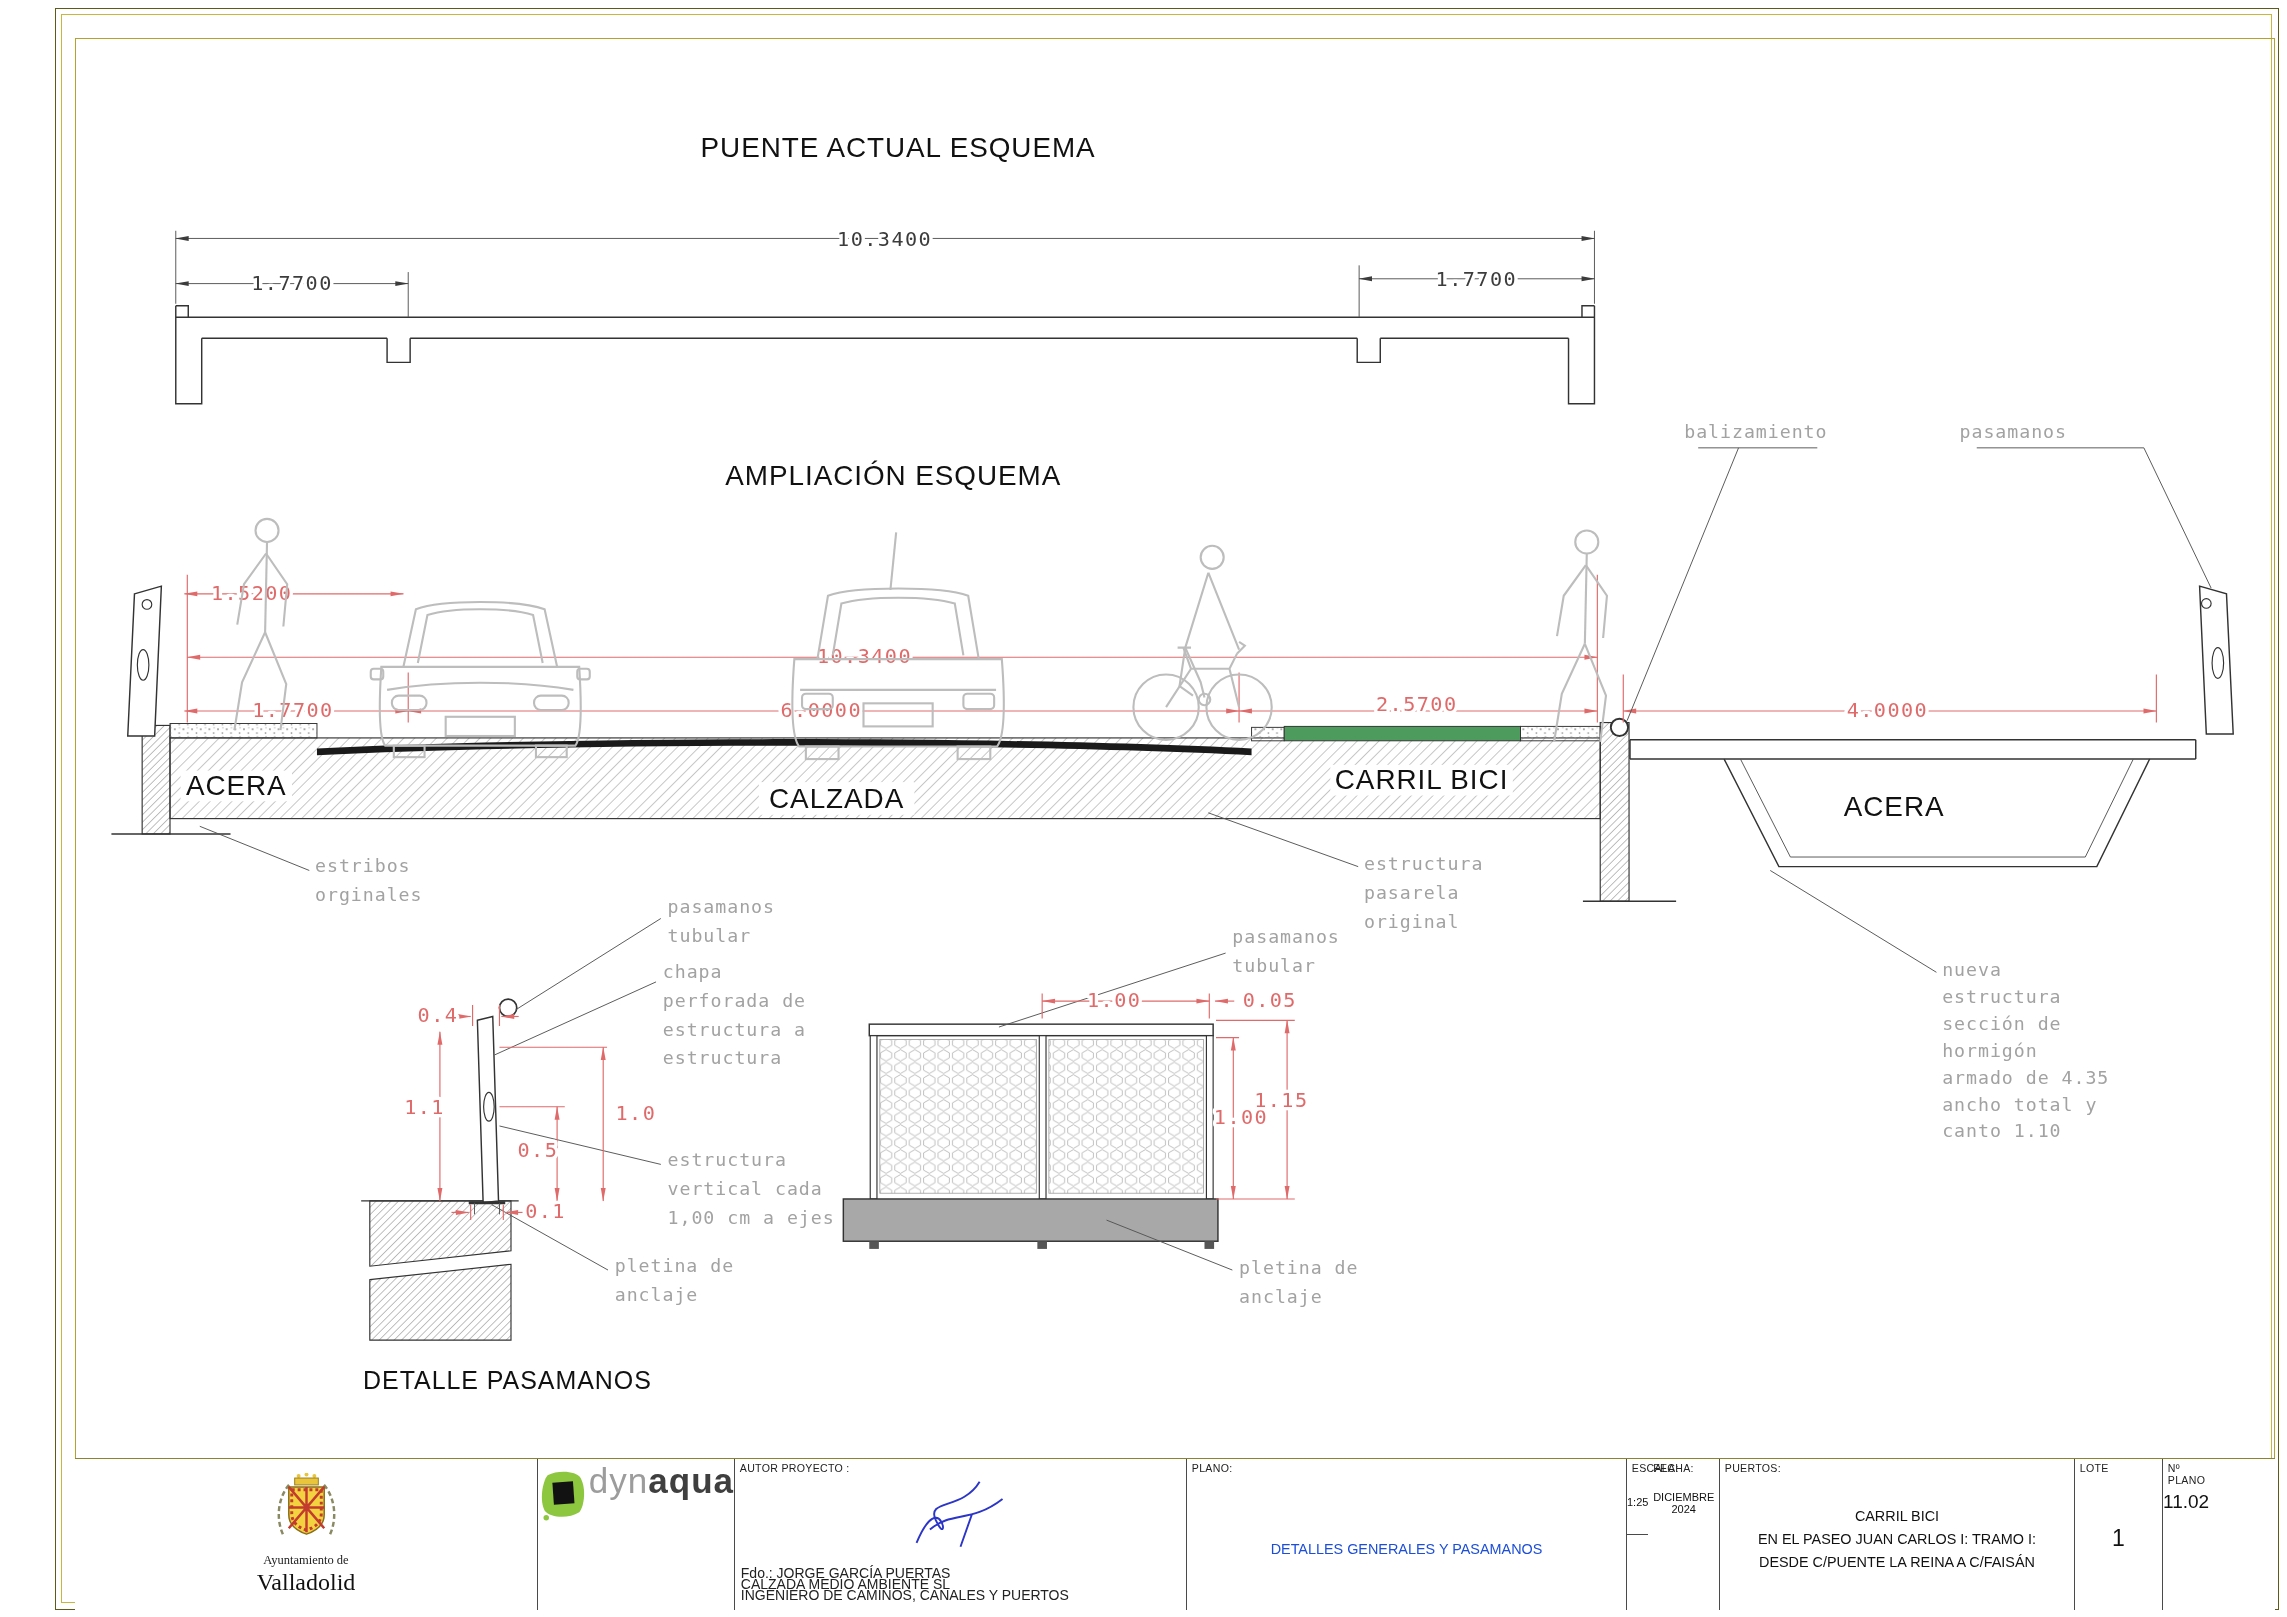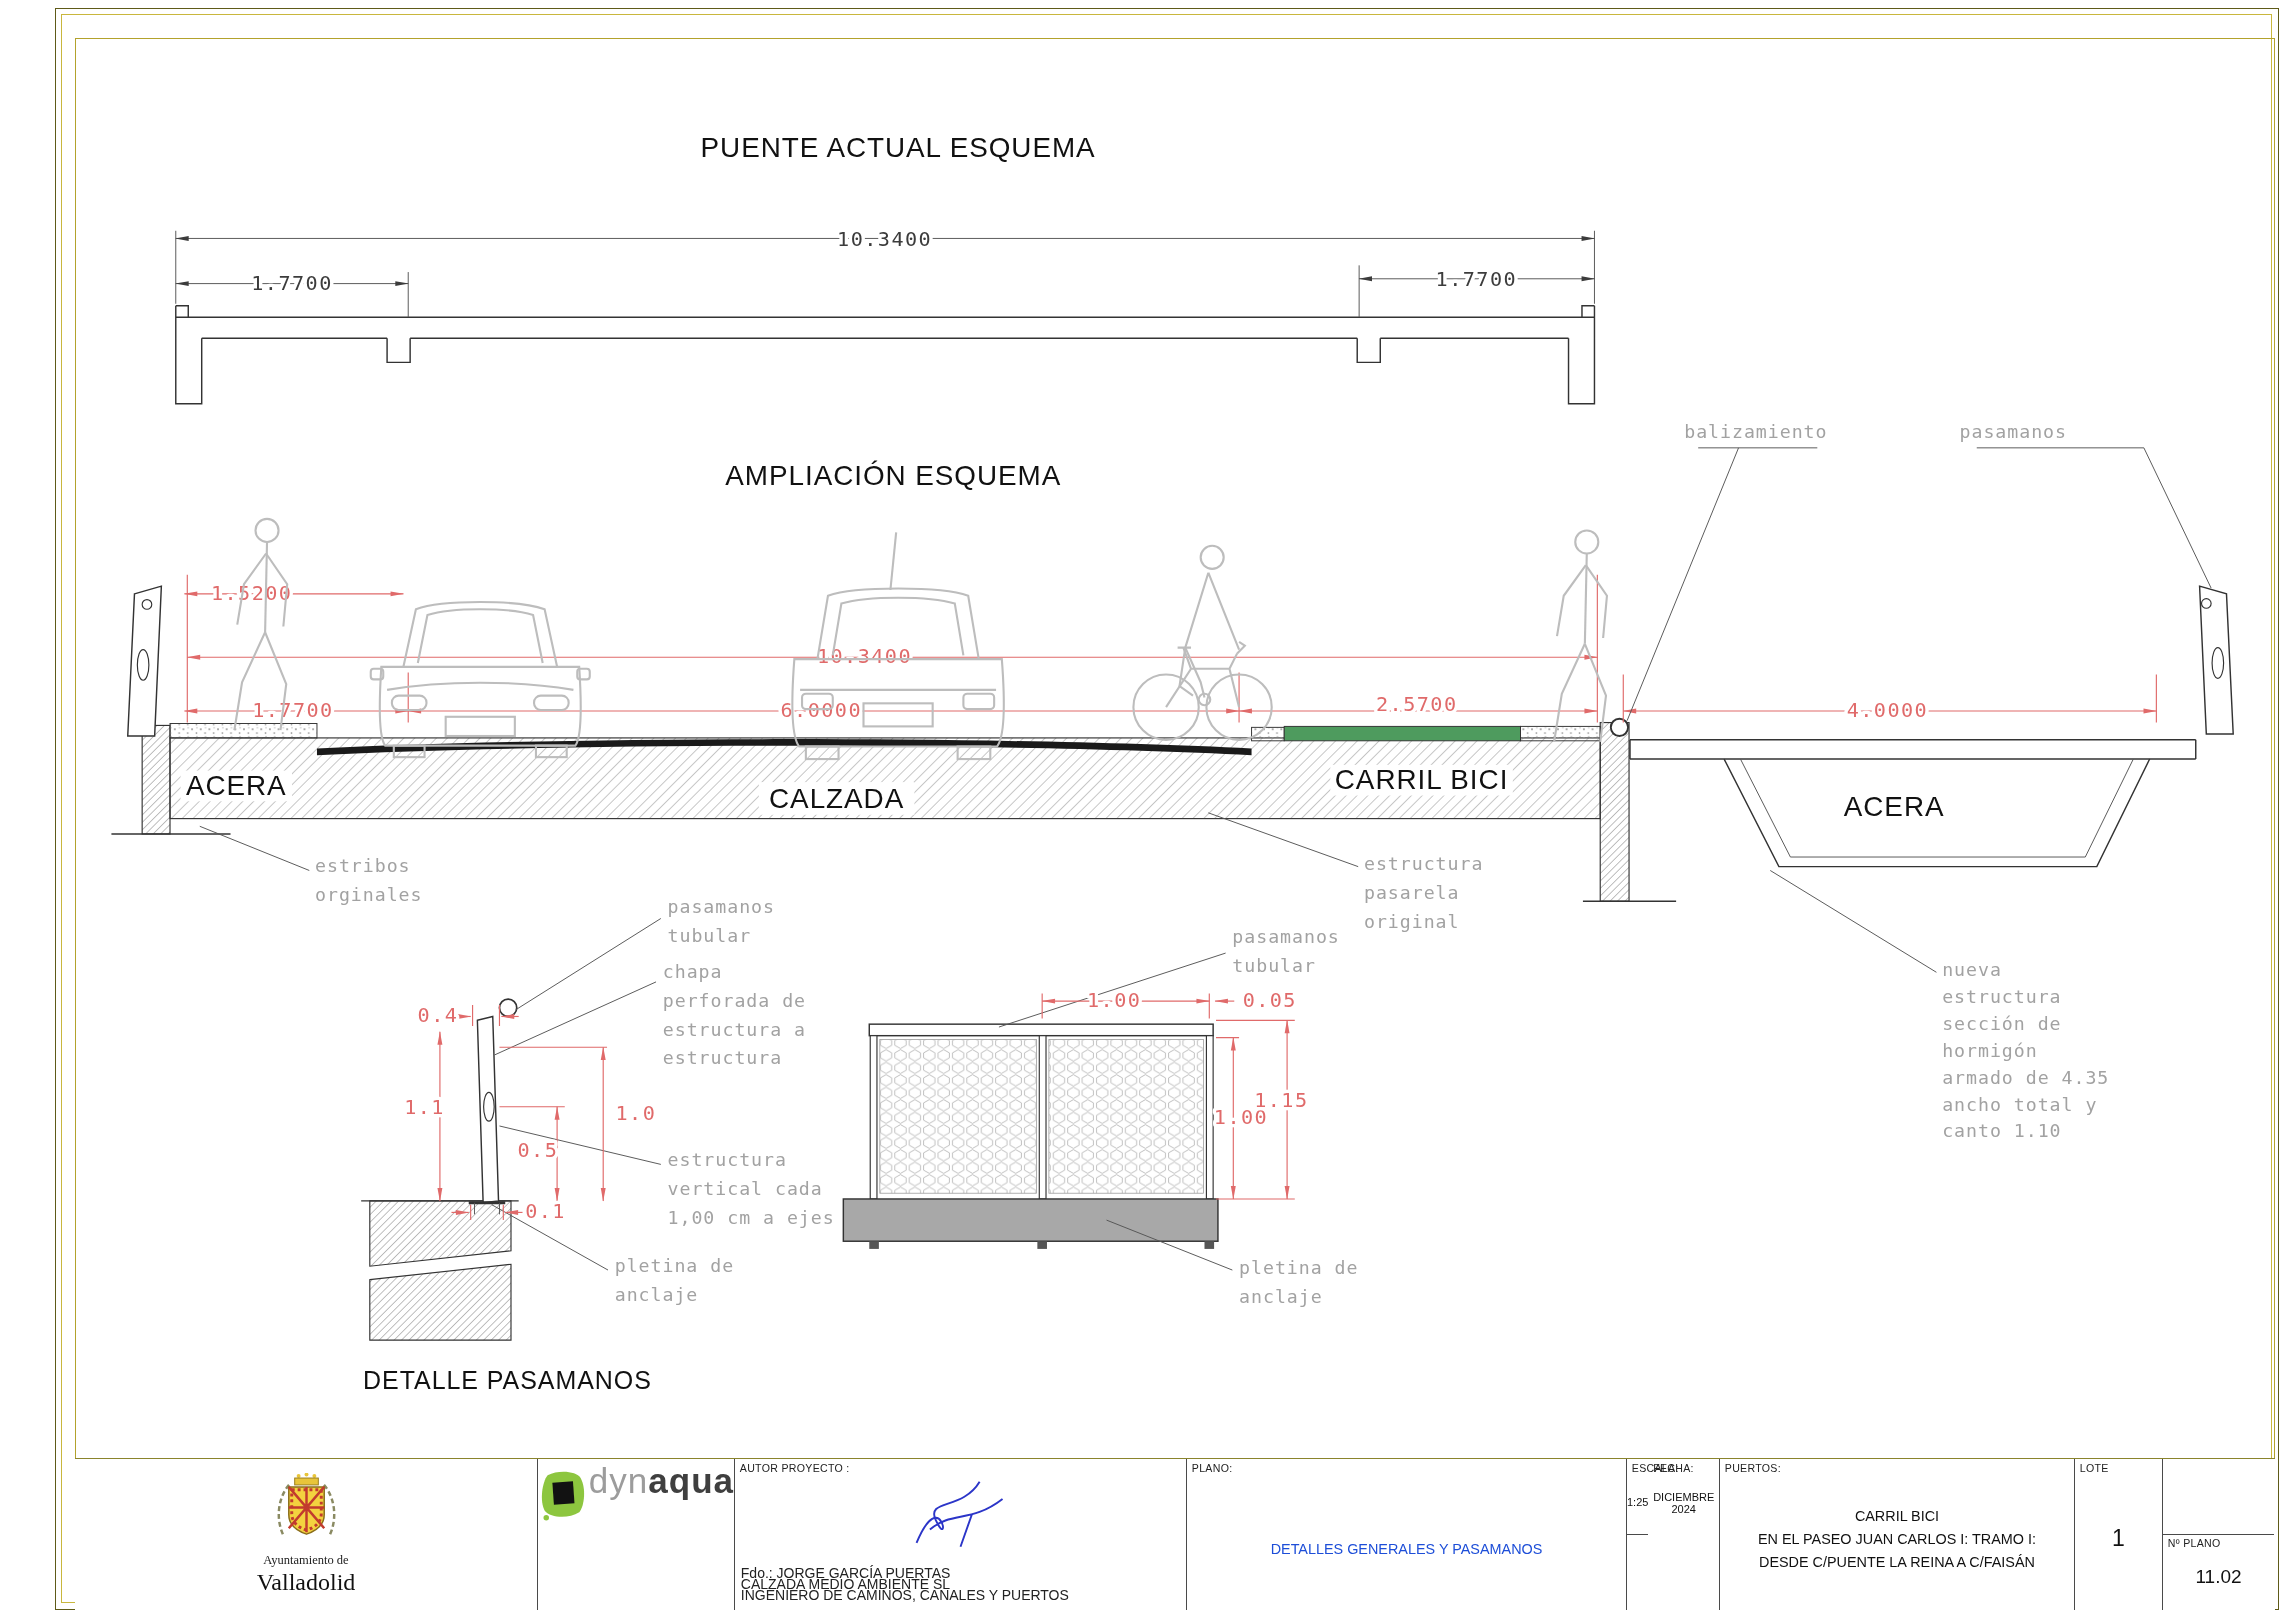--- a/index.html
+++ b/index.html
@@ -42,21 +42,21 @@
   .tb-plano{width:440px;display:flex;align-items:center;justify-content:center}
   .plano-value{font-size:14.4px;color:#1d4ed8;text-align:center;margin-top:29px}
   .tb-ef{width:93px;display:flex;flex-direction:row}
   .ef-row{position:relative;height:50%;display:flex;align-items:center;justify-content:center}
   .ef-row:first-child{border-bottom:1px solid #4a4a4a}
   .ef-val{font-size:11px;color:#111;margin-top:11.5px;text-align:center}
   .tb-proy{width:355px;display:flex;align-items:center;justify-content:center}
   .proy-lines{font-size:14.4px;color:#111;text-align:center;line-height:23px;margin-top:9.6px}
   .tb-lote{width:88px;display:flex;align-items:center;justify-content:center}
   .lote-val{font-size:23px;color:#111;margin-top:7.7px}
-  .tb-np{width:111px;display:flex;flex-direction:column}
+  .tb-np{width:111px;display:flex;flex-direction:row}
   .np-top{height:50%;border-bottom:1px solid #4a4a4a}
   .np-bottom{position:relative;height:50%;display:flex;align-items:center;justify-content:center}
   .np-val{font-size:19px;color:#111;margin-top:9.6px}
 </style>
 </head>
 <body>
 
 <div class="sheet">
   <div class="frame-outer"></div>
   <div class="frame-gold"></div>

